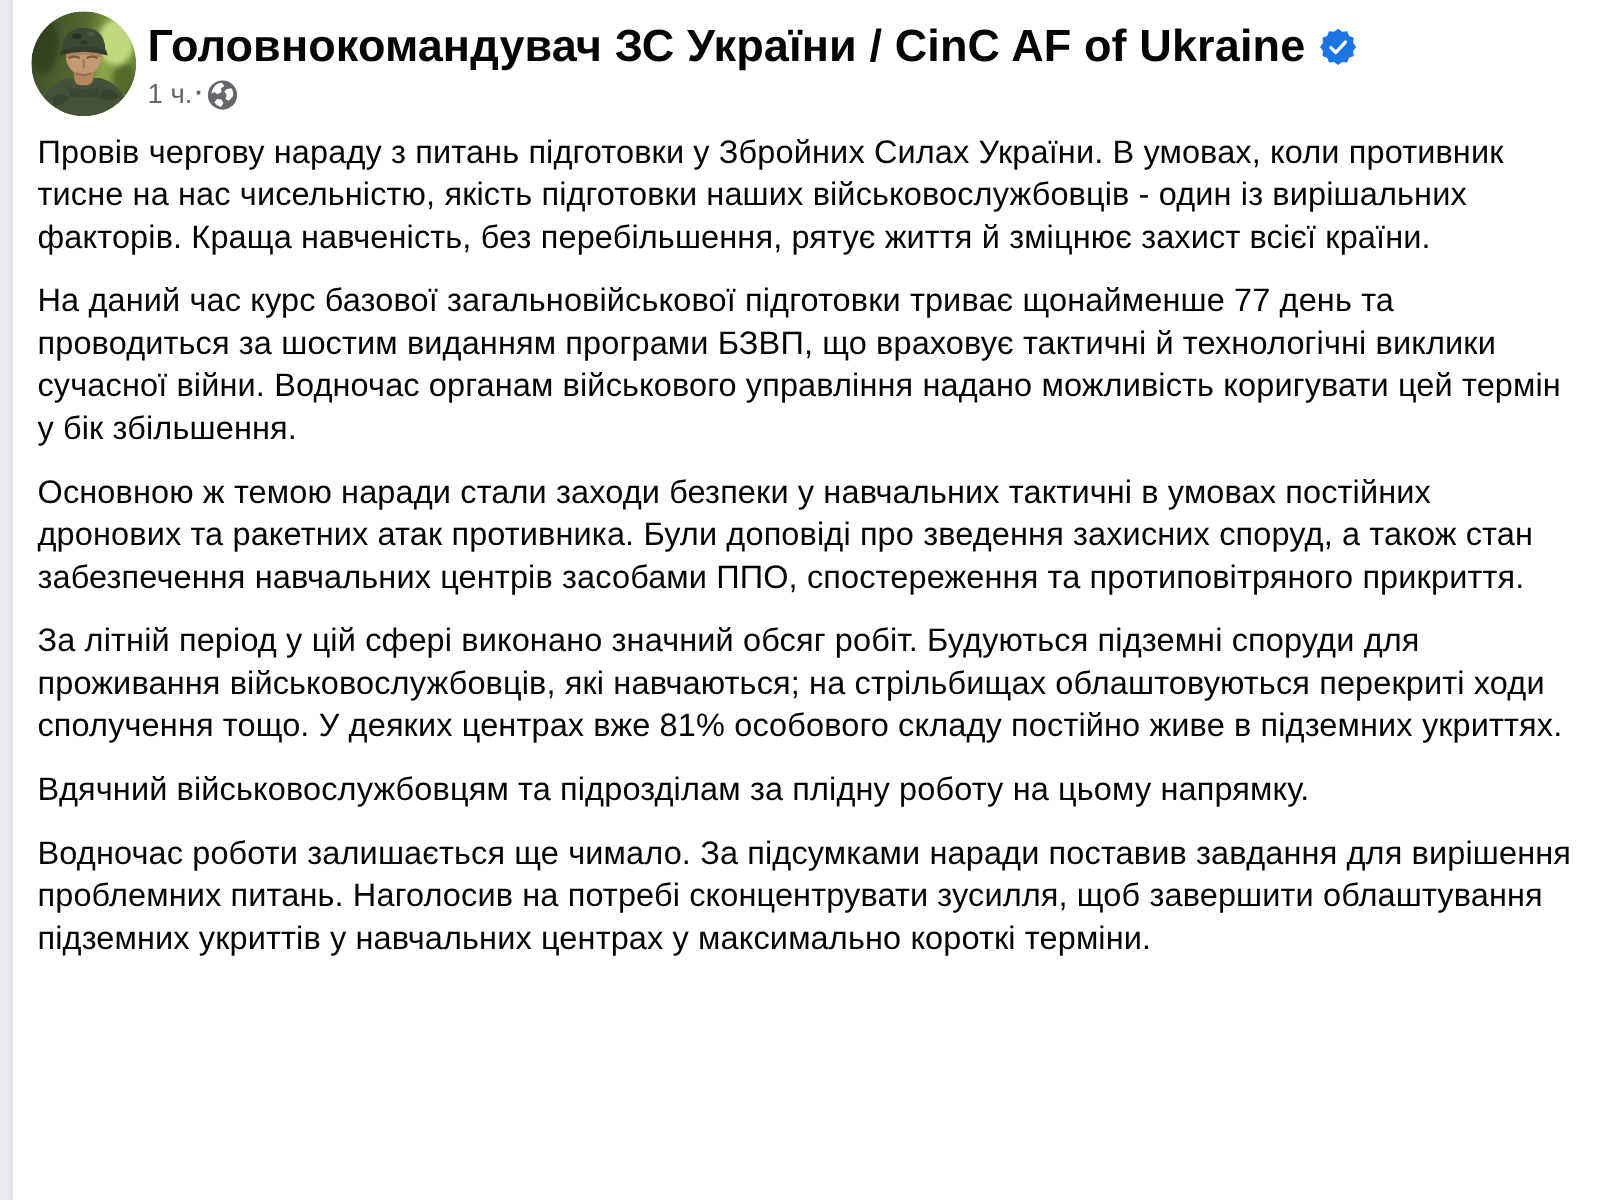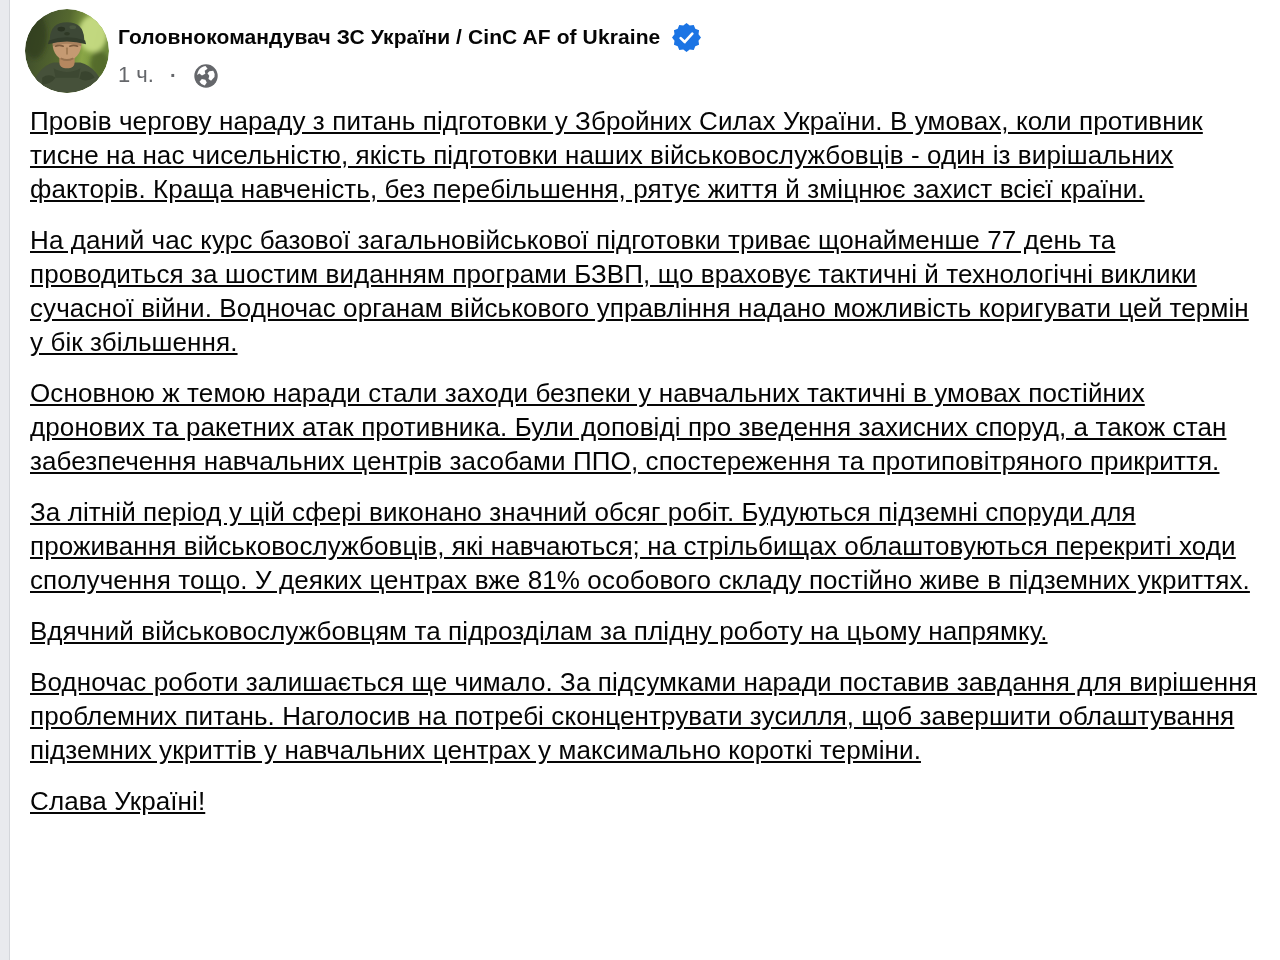--- a/index.html
+++ b/index.html
@@ -35,46 +35,46 @@
   }
   .avatar svg { display: block; width: 84px; height: 84px; }
   .header-info {
     padding-top: 10px;
     display: flex; flex-direction: column;
   }
   .name-row {
     display: flex; align-items: center; gap: 12px;
   }
   .page-name {
-    font-size: 21px;
+    font-size: 36px;
     font-weight: bold;
     color: #050505;
     letter-spacing: 0.1px;
     line-height: 36px;
     cursor: pointer;
   }
   .verified-badge { width: 29px; height: 29px; display: inline-block; }
   .meta-row {
     margin-top: 6px;
-    display: flex; align-items: center; gap: 16px;
+    display: flex; align-items: center; gap: 2px;
     color: #65676b;
     font-size: 22px;
     line-height: 26px;
   }
   .meta-row .timestamp { cursor: pointer; }
   .meta-row .dot { font-weight: bold; font-size: 20px; }
   .globe-icon { width: 26px; height: 26px; display: inline-block; margin-top: 2px; }
   .post-body {
     padding: 11px 12px 0 19px;
     font-size: 26px;
     line-height: 34px;
     color: #050505;
     letter-spacing: 0.1px;
   }
-  .post-body p { margin: 0 4px 17px 0; text-decoration: underline; }
+  .post-body p { margin: 0 4px 17px 0; }
   .post-body p:last-child { margin-bottom: 0; }
 </style>
 </head>
 <body>
 
 <div class="page-strip"></div>
 
 <article class="post">
 
   <header class="post-header">
@@ -147,16 +147,15 @@
     </div>
   </header>
 
   <div class="post-body">
     <p>Провів чергову нараду з питань підготовки у Збройних Силах України. В умовах, коли противник тисне на нас чисельністю, якість підготовки наших військовослужбовців - один із вирішальних факторів. Краща навченість, без перебільшення, рятує життя й зміцнює захист всієї країни.</p>
     <p>На даний час курс базової загальновійськової підготовки триває щонайменше 77 день та проводиться за шостим виданням програми БЗВП, що враховує тактичні й технологічні виклики сучасної війни. Водночас органам військового управління надано можливість коригувати цей термін у бік збільшення.</p>
     <p>Основною ж темою наради стали заходи безпеки у навчальних тактичні в умовах постійних дронових та ракетних атак противника. Були доповіді про зведення захисних споруд, а також стан забезпечення навчальних центрів засобами ППО, спостереження та протиповітряного прикриття.</p>
     <p>За літній період у цій сфері виконано значний обсяг робіт. Будуються підземні споруди для проживання військовослужбовців, які навчаються; на стрільбищах облаштовуються перекриті ходи сполучення тощо. У деяких центрах вже 81% особового складу постійно живе в підземних укриттях.</p>
     <p>Вдячний військовослужбовцям та підрозділам за плідну роботу на цьому напрямку.</p>
     <p>Водночас роботи залишається ще чимало. За підсумками наради поставив завдання для вирішення проблемних питань. Наголосив на потребі сконцентрувати зусилля, щоб завершити облаштування підземних укриттів у навчальних центрах у максимально короткі терміни.</p>
-    <p>Слава Україні!</p>
   </div>
 
 </article>
 
 </body></html>

